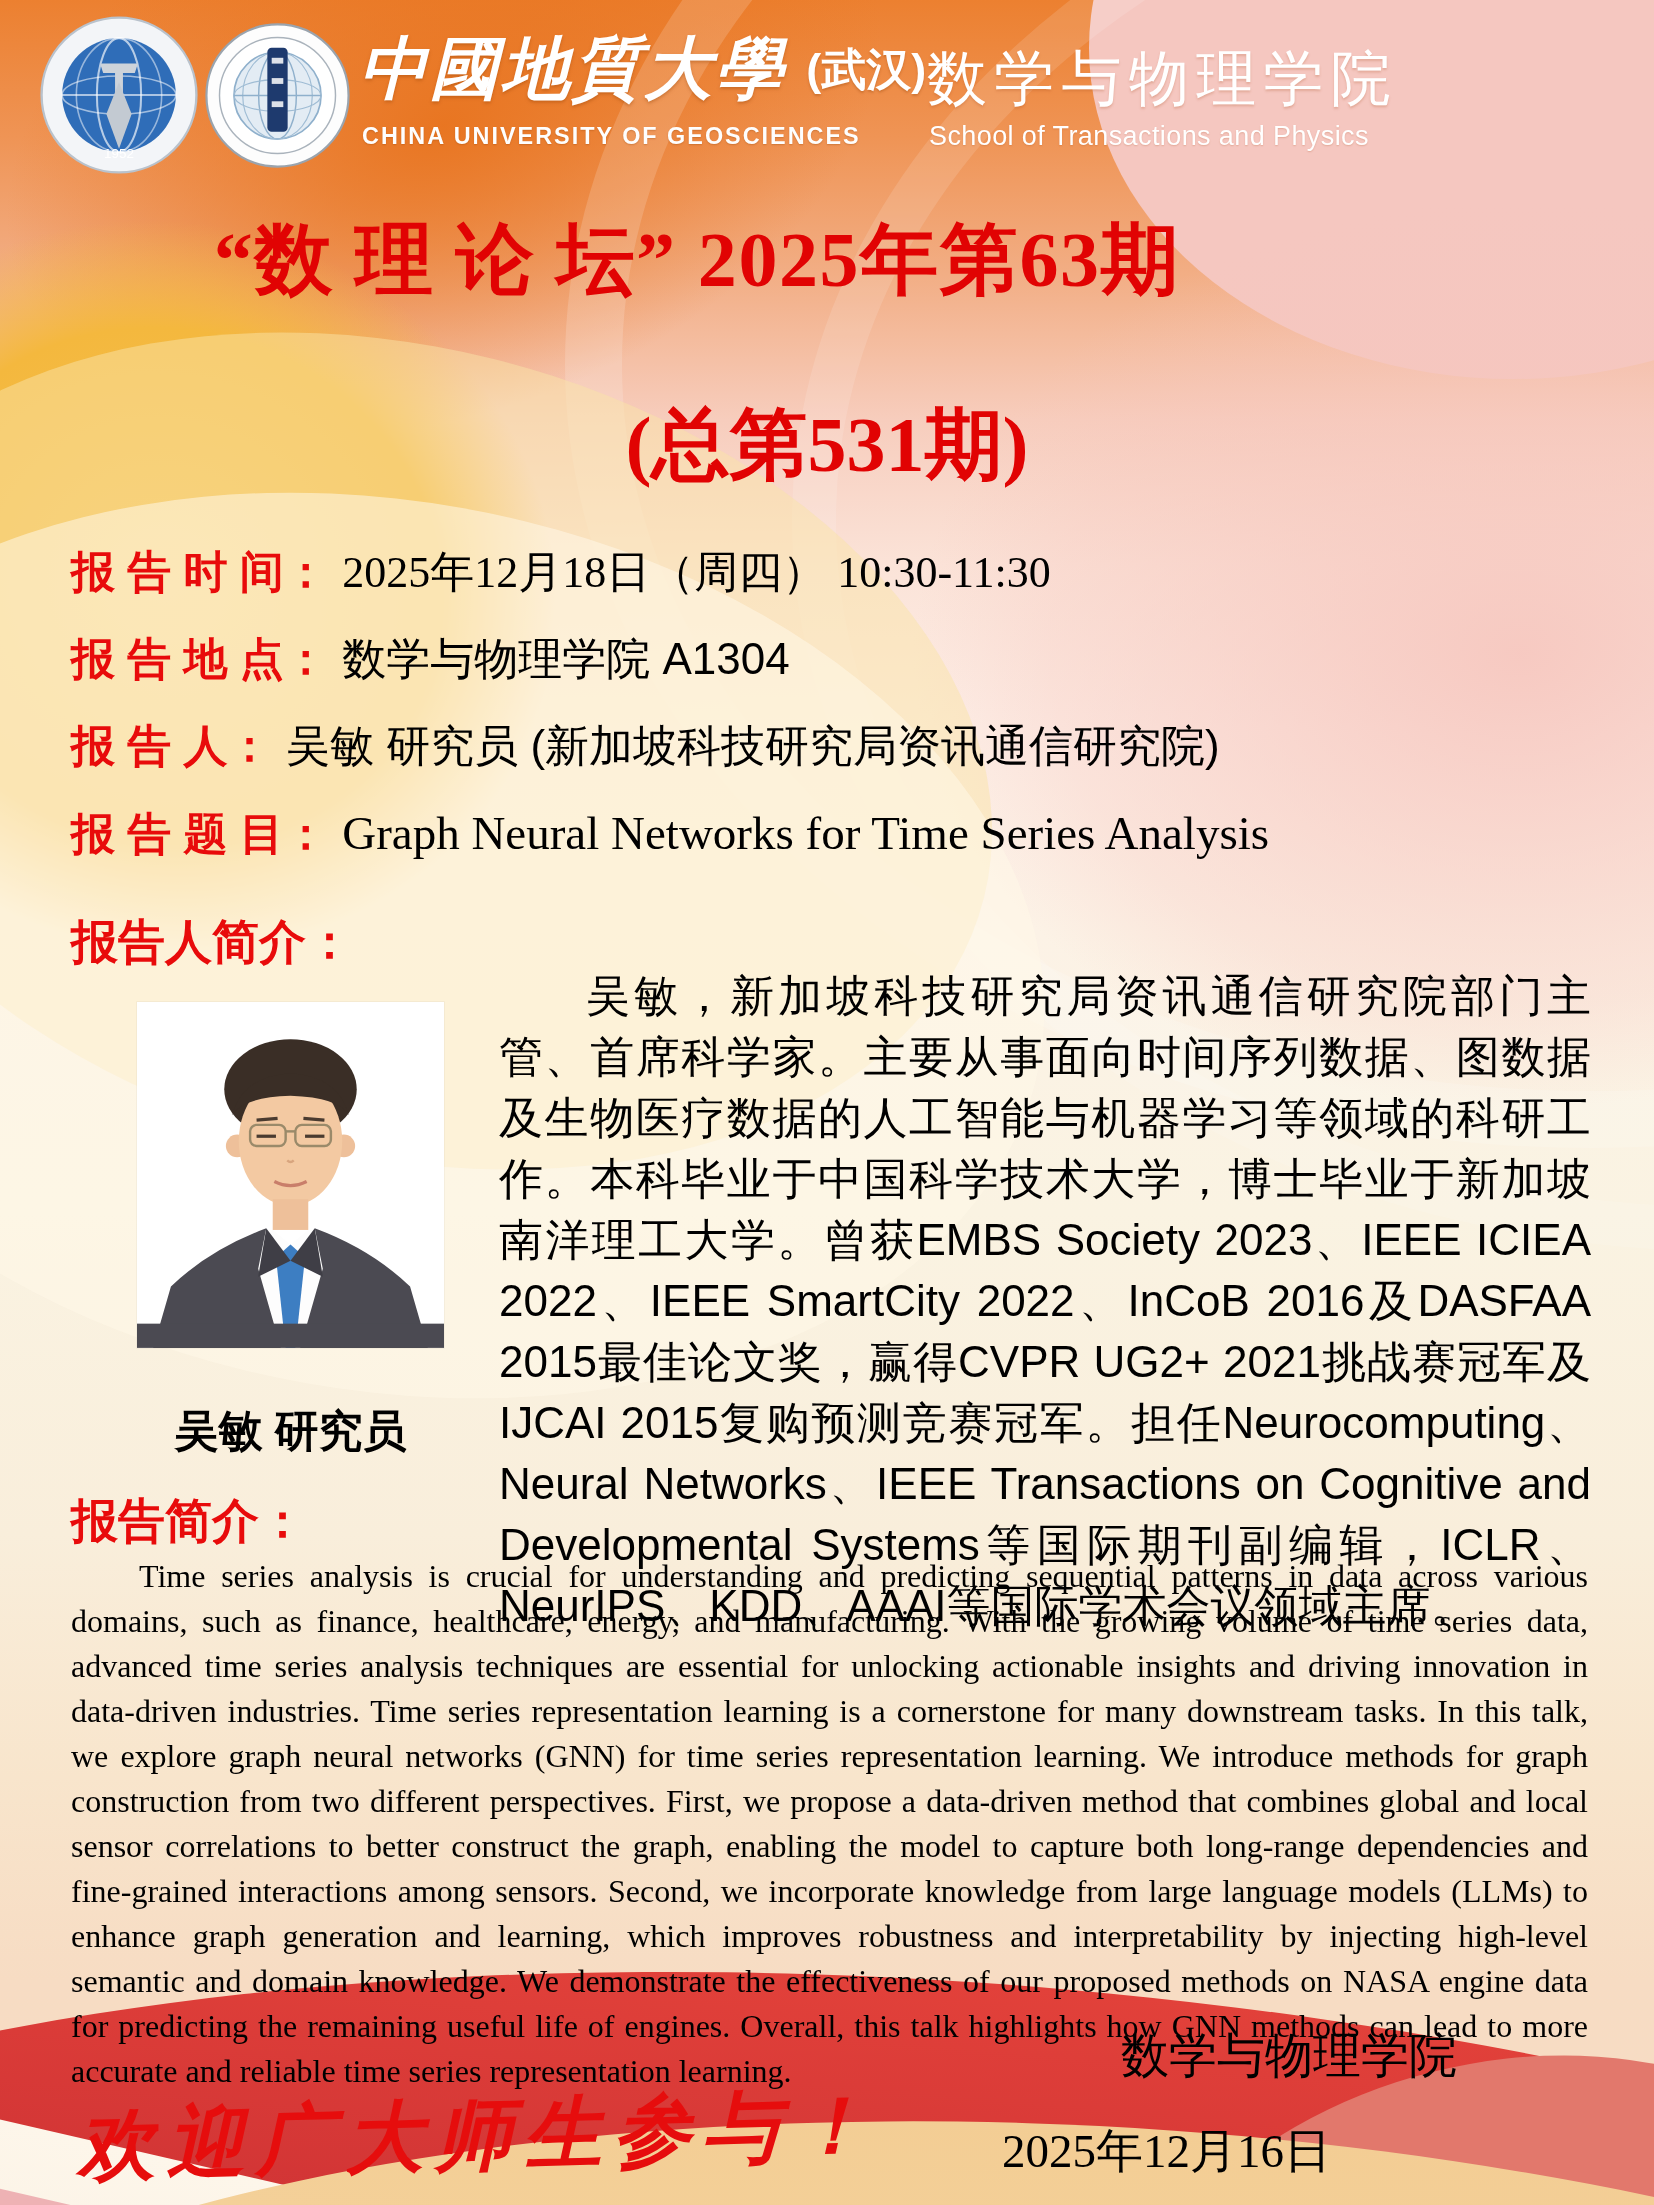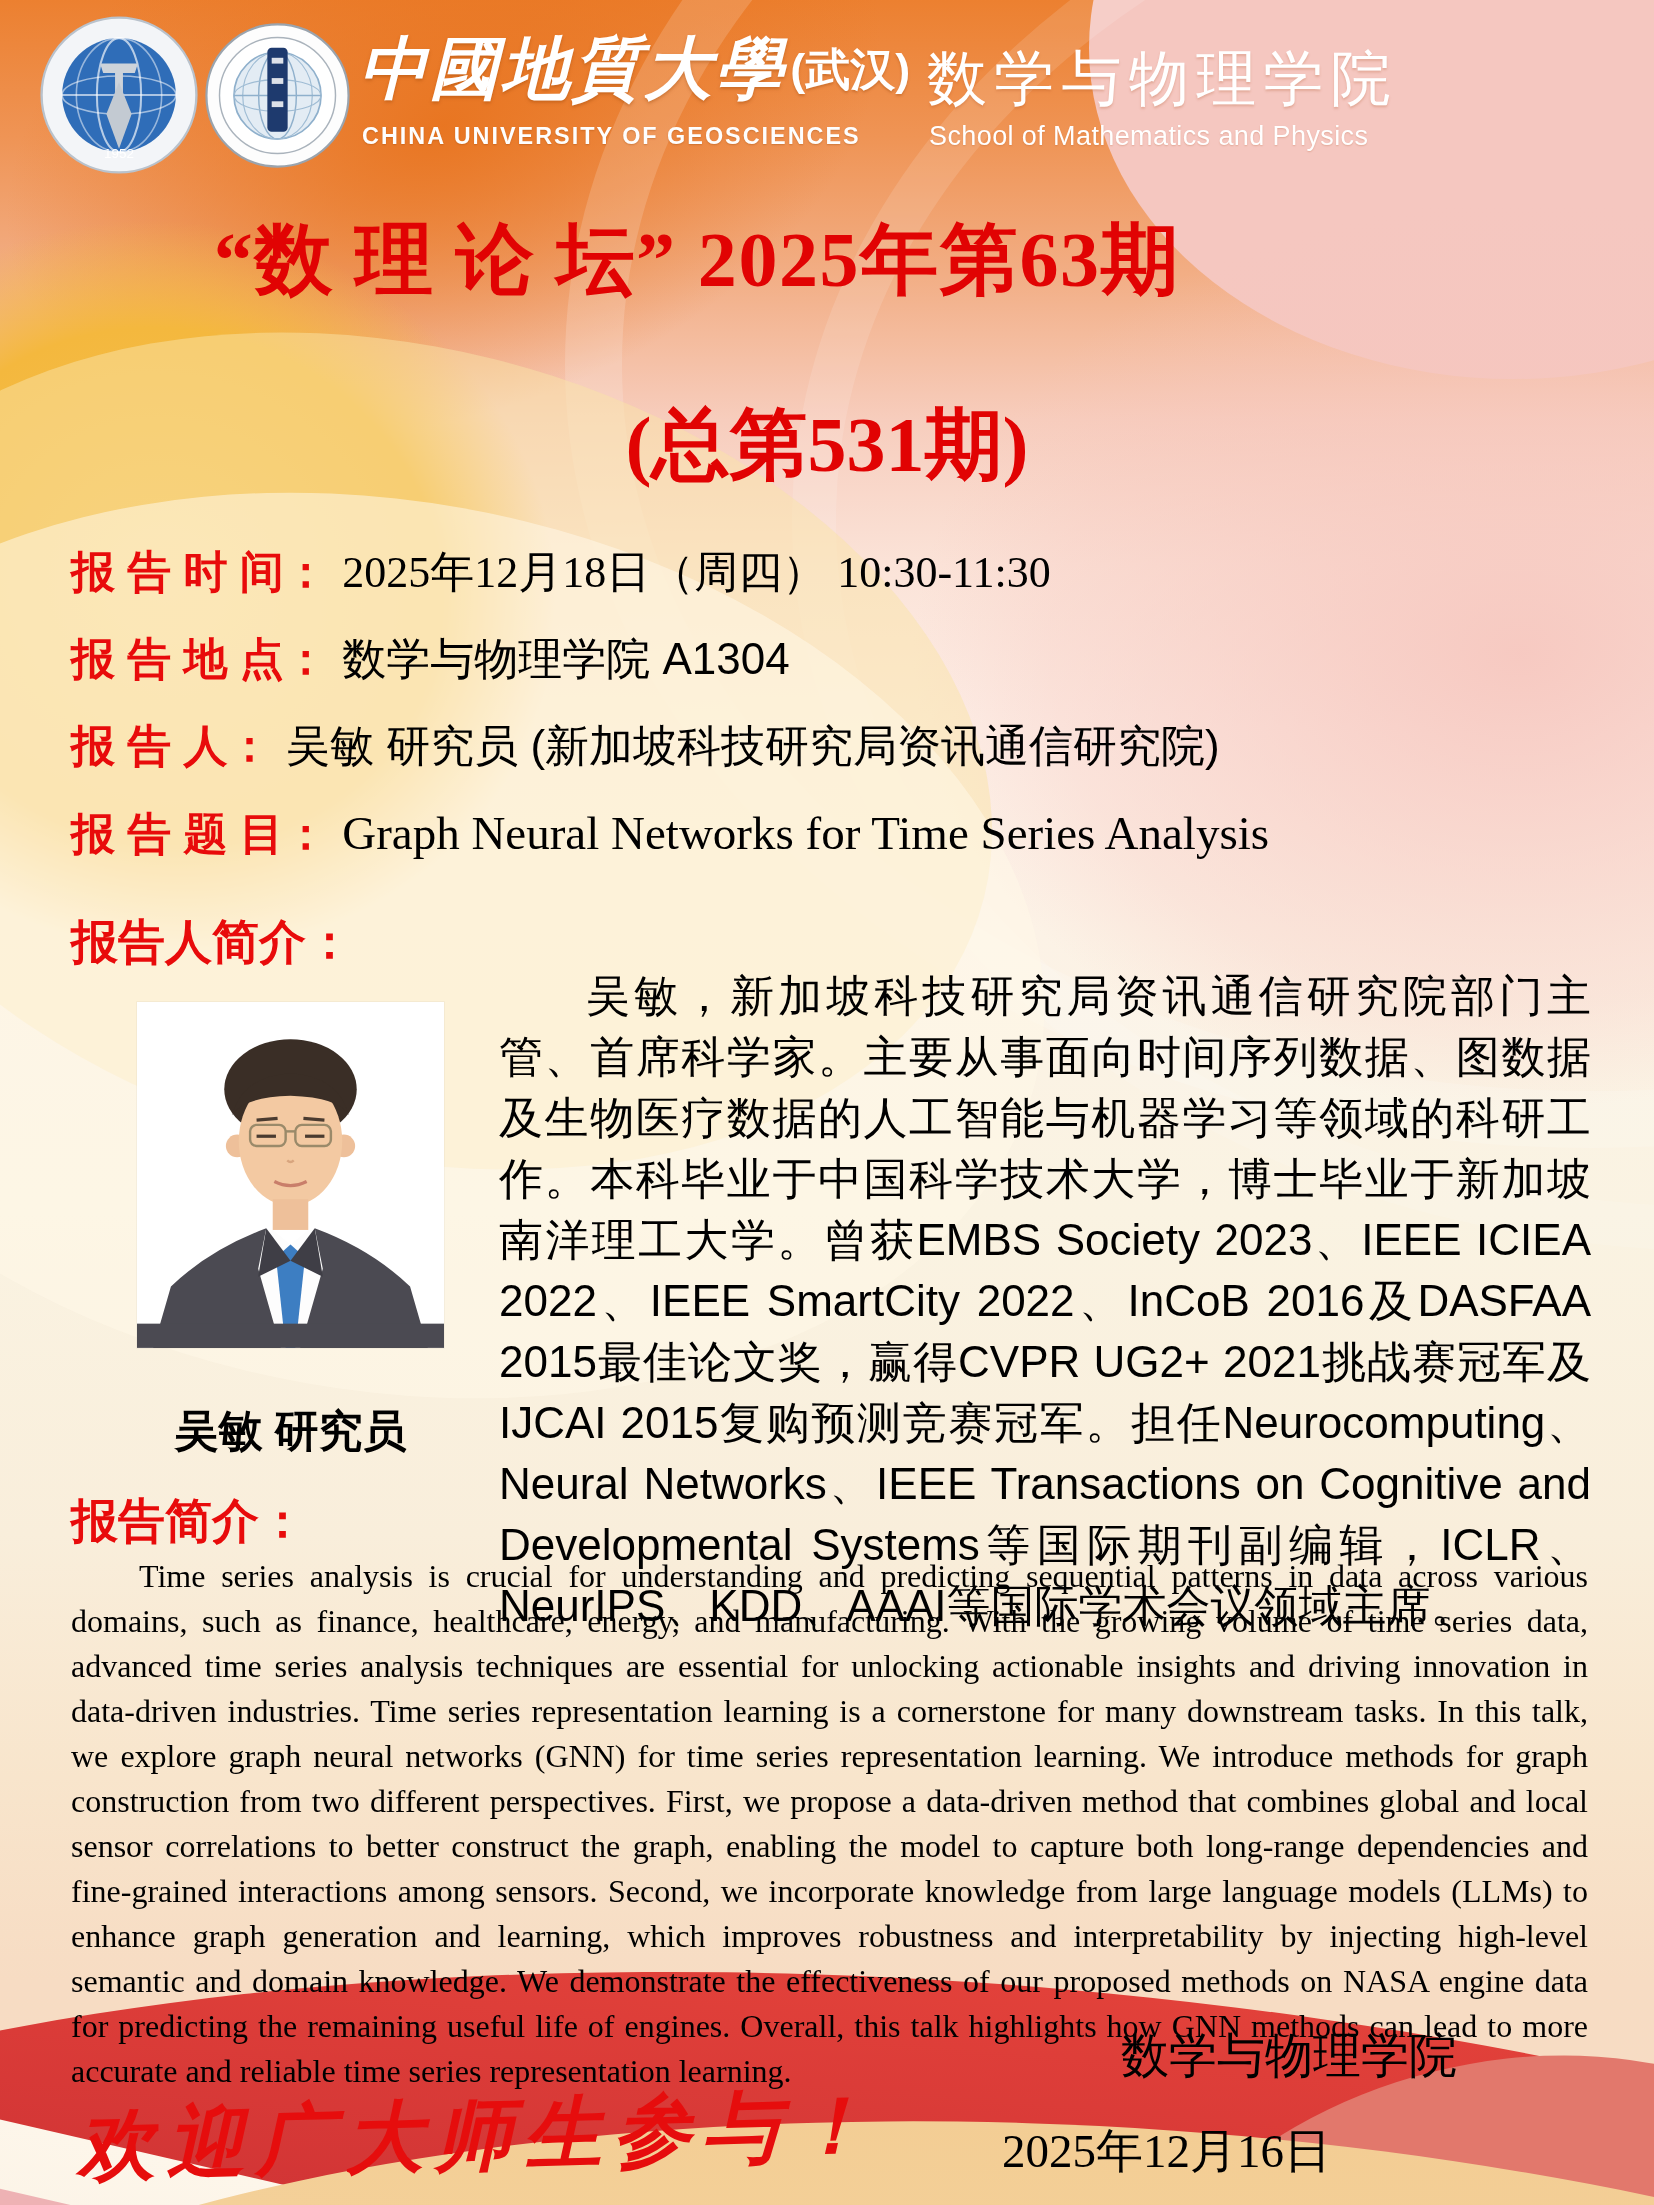--- a/index.html
+++ b/index.html
@@ -33,21 +33,21 @@
     background:#e2786c;}
   .white-band{left:-97px;top:2097px;width:1050px;height:565px;transform:rotate(13deg);transform-origin:top left;
     background:linear-gradient(180deg,#fdf6ea,#f6e9d9);}
   .pink-sliver{left:-81px;top:2170px;width:1091px;height:37px;transform:rotate(13deg);transform-origin:top left;
     background:#eeb2b4;}
   .tan-arc{left:-323px;top:2129px;width:2908px;height:1131px;border-radius:50%;transform:rotate(4deg);
     background:linear-gradient(180deg,#f3cd94,#f7dca8 60%);}
   
   .logo1{left:40px;top:16px;width:158px;height:158px;}
   .logo2{left:205px;top:22.6px;width:145px;height:145px;}
-  .univ-row{left:359px;top:24px;display:flex;align-items:center;gap:4px;color:#fff;}
+  .univ-row{left:359px;top:24px;display:flex;align-items:center;gap:20px;color:#fff;}
   .univ-cn{font-family:"Liberation Serif","DejaVu Serif",serif;font-weight:bold;font-size:68px;
     letter-spacing:3.2px;text-shadow:0 1.6px 3.2px rgba(140,60,0,.35);font-style:italic;}
   .campus{font-size:45px;font-weight:600;text-shadow:0 1.6px 2.4px rgba(140,60,0,.3);}
   .univ-en{left:362px;top:123px;color:#fefefe;font-weight:bold;font-size:23.4px;letter-spacing:2px;
     text-shadow:0 0.8px 1.6px rgba(140,60,0,.3);text-align:center;}
   .school-cn{left:927px;top:39px;color:#fff;font-size:60px;font-weight:500;letter-spacing:7.3px;
     text-shadow:0 1.6px 2.4px rgba(170,80,30,.25);}
   .school-en{left:929px;top:121px;color:#fff;font-size:27px;font-weight:500;letter-spacing:0.4px;
     text-shadow:0 0.8px 1.6px rgba(170,80,30,.25);}
   
@@ -125,21 +125,21 @@
     <rect x="46" y="38" width="8" height="4" fill="#fff" opacity=".85"></rect>
     <rect x="46" y="54" width="8" height="4" fill="#fff" opacity=".85"></rect>
   </svg>
 
   <div class="abs univ-row z10">
     <span class="univ-cn">中國地質大學</span>
     <span class="campus">(武汉)</span>
   </div>
   <div class="abs univ-en z10">CHINA UNIVERSITY OF GEOSCIENCES</div>
   <div class="abs school-cn z10">数学与物理学院</div>
-  <div class="abs school-en z10">School of Mathematics and Physics</div>
+  <div class="abs school-en z10">School of Transactions and Physics</div>
 
   <div class="abs main-title z10">“数 理 论 坛” 2025年第63期</div>
   <div class="abs sub-title z10">(总第531期)</div>
 
   <div class="abs detail-row z10" style="top:543px">
     <span class="dl">报 告 时 间：</span><span class="dv dv-serif">2025年12月18日（周四） 10:30-11:30</span>
   </div>
   <div class="abs detail-row z10" style="top:630px">
     <span class="dl">报 告 地 点：</span><span class="dv">数学与物理学院 A1304</span>
   </div>

